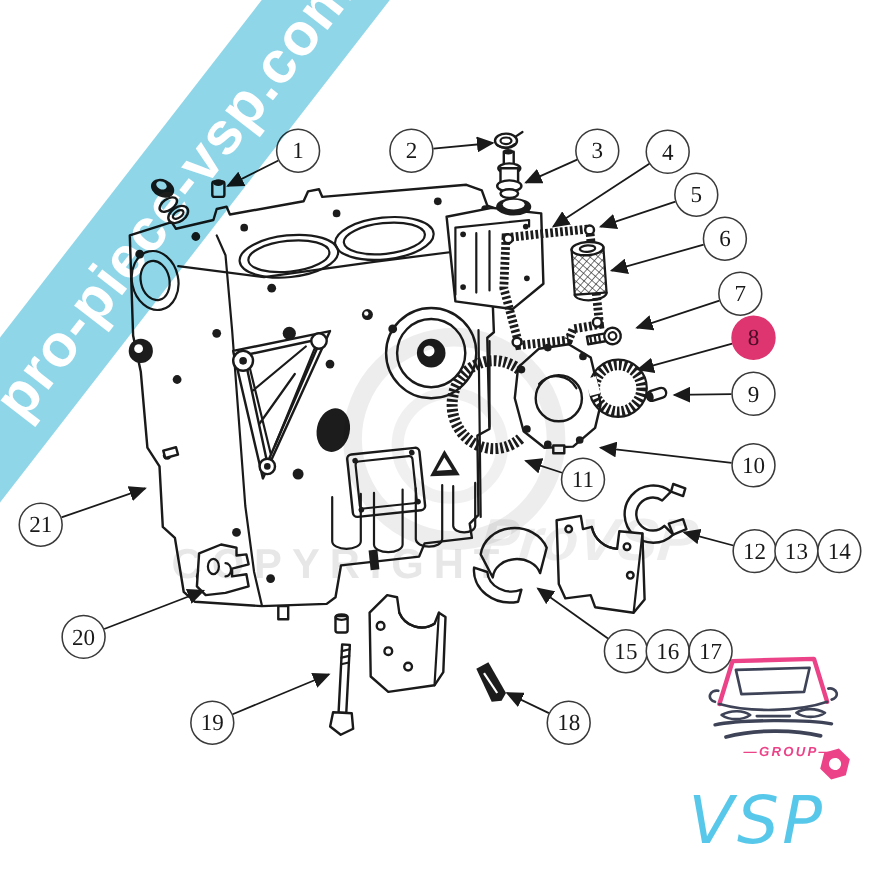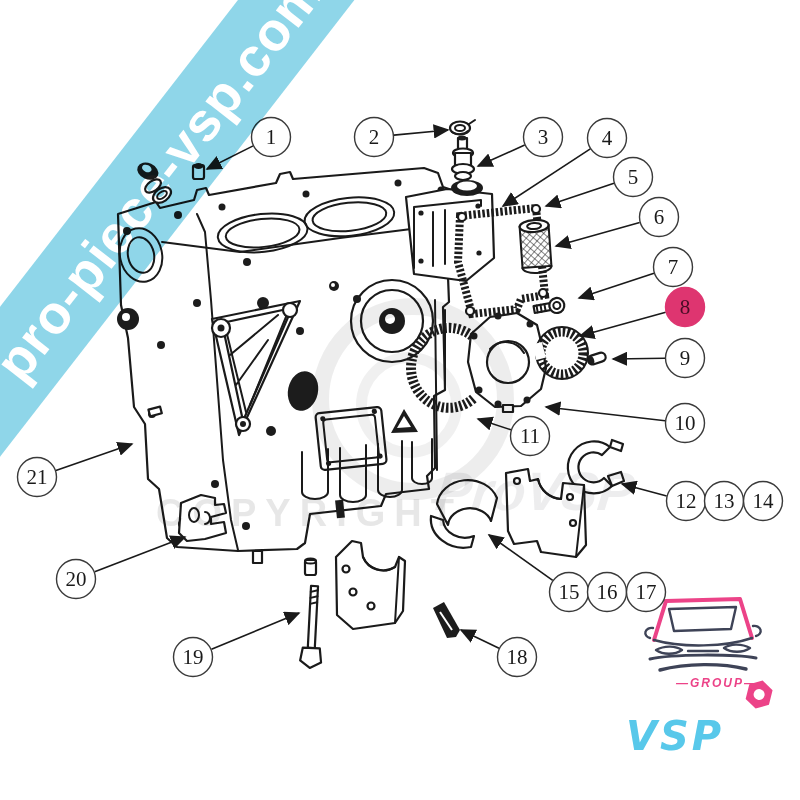--- a/index.html
+++ b/index.html
@@ -24,22 +24,22 @@
           transform:skewX(-6deg);white-space:nowrap;}
   
   .logo{position:absolute;left:612px;top:584px;width:185px;height:210px;z-index:3;margin-left:12px;}
   .logo .car{position:absolute;left:0;top:0;}
   .logo .group{position:absolute;left:28px;top:92px;width:130px;text-align:center;
           font-size:12px;font-weight:bold;font-style:italic;letter-spacing:2px;
           color:var(--logo-pink);white-space:nowrap;}
   .logo .pro{position:absolute;left:6px;top:80px;font-size:64px;line-height:1;
           font-weight:bold;font-style:italic;color:var(--logo-slate);
           font-family:"DejaVu Sans","Liberation Sans",sans-serif;letter-spacing:-2px;}
-  .logo .vsp{position:absolute;left:2px;top:132px;font-size:40px;line-height:1;
-          font-weight:bold;font-style:italic;color:var(--logo-cyan);
+  .logo .vsp{position:absolute;left:2px;top:132px;font-size:60px;line-height:1;
+          font-weight:normal;font-style:italic;color:var(--logo-cyan);
           font-family:"DejaVu Sans","Liberation Sans",sans-serif;letter-spacing:3px;}
   .logo .nut{position:absolute;left:120px;top:94px;transform:rotate(14deg);}
   
   #diagram{position:absolute;left:0;top:0;z-index:4;mix-blend-mode:multiply;}
   .ln{fill:none;stroke:#1a1a1a;stroke-width:2;stroke-linecap:round;stroke-linejoin:round;}
   .fw{fill:#fff;stroke:#1a1a1a;stroke-width:2.2;stroke-linejoin:round;}
   .dk{fill:#1c1c1c;stroke:none;}
   .stip{fill:none;stroke:#1c1c1c;stroke-width:8;stroke-dasharray:2.5 2;}
   .stip2{fill:none;stroke:#1c1c1c;stroke-width:10;stroke-dasharray:2.5 2;}
   .leader{stroke:#1a1a1a;stroke-width:1.6;fill:none;}

